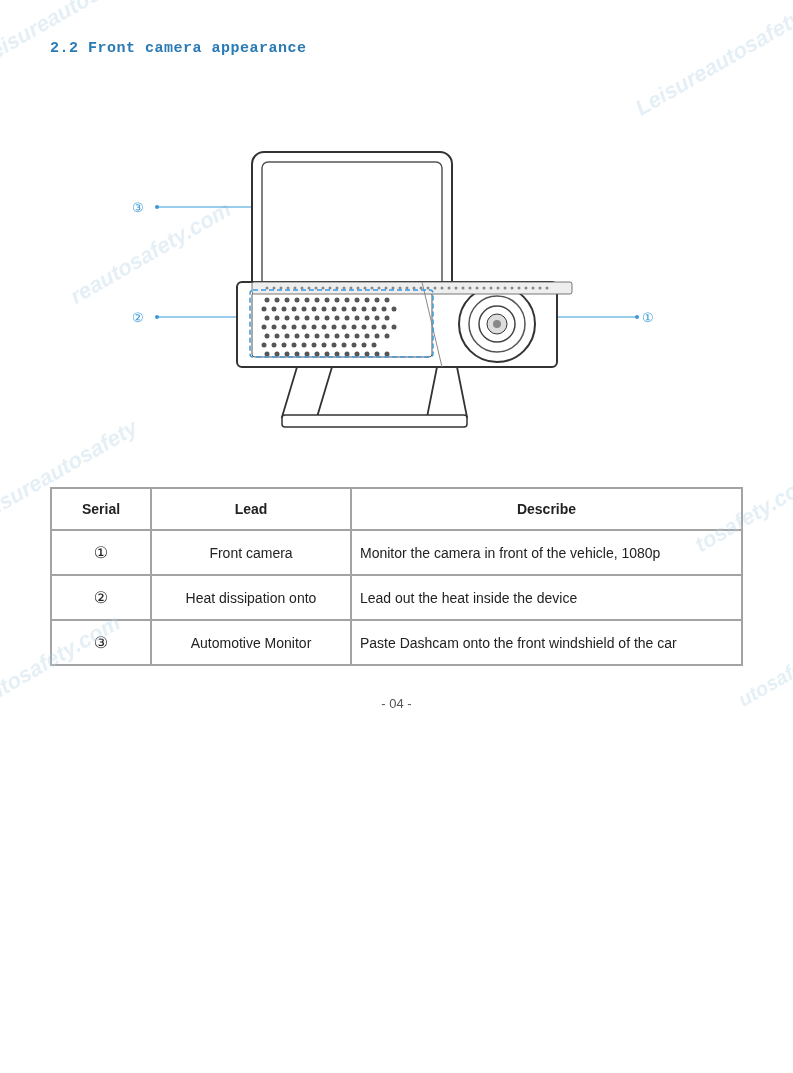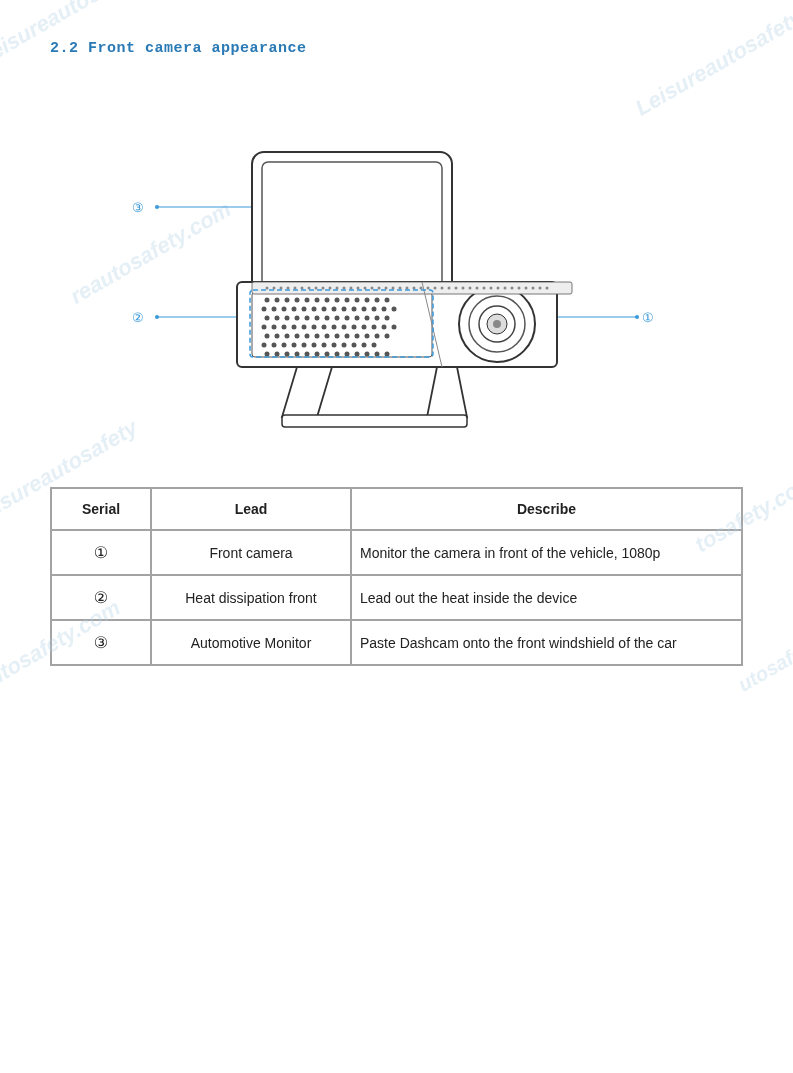--- a/index.html
+++ b/index.html
@@ -317,25 +317,26 @@
       </tr>
     </thead>
     <tbody id="table-body">
     <tr>
           <td class="serial-cell" style="font-size: 16px;">①</td>
           <td>Front camera</td>
           <td class="describe">Monitor the camera in front of the vehicle,  1080p</td>
         </tr>
         <tr>
           <td class="serial-cell" style="font-size: 16px;">②</td>
-          <td>Heat dissipation front</td>
+          <td>Heat dissipation onto</td>
           <td class="describe">Lead out the heat  inside the device</td>
         </tr>
         <tr>
           <td class="serial-cell" style="font-size: 16px;">③</td>
           <td>Automotive  Monitor</td>
           <td class="describe">Paste Dashcam onto the front windshield of the car</td>
         </tr>
       </tbody>
   </table>
 
+  <div class="page-number">- 04 -</div>
 
 </div>
 
 </body></html>

